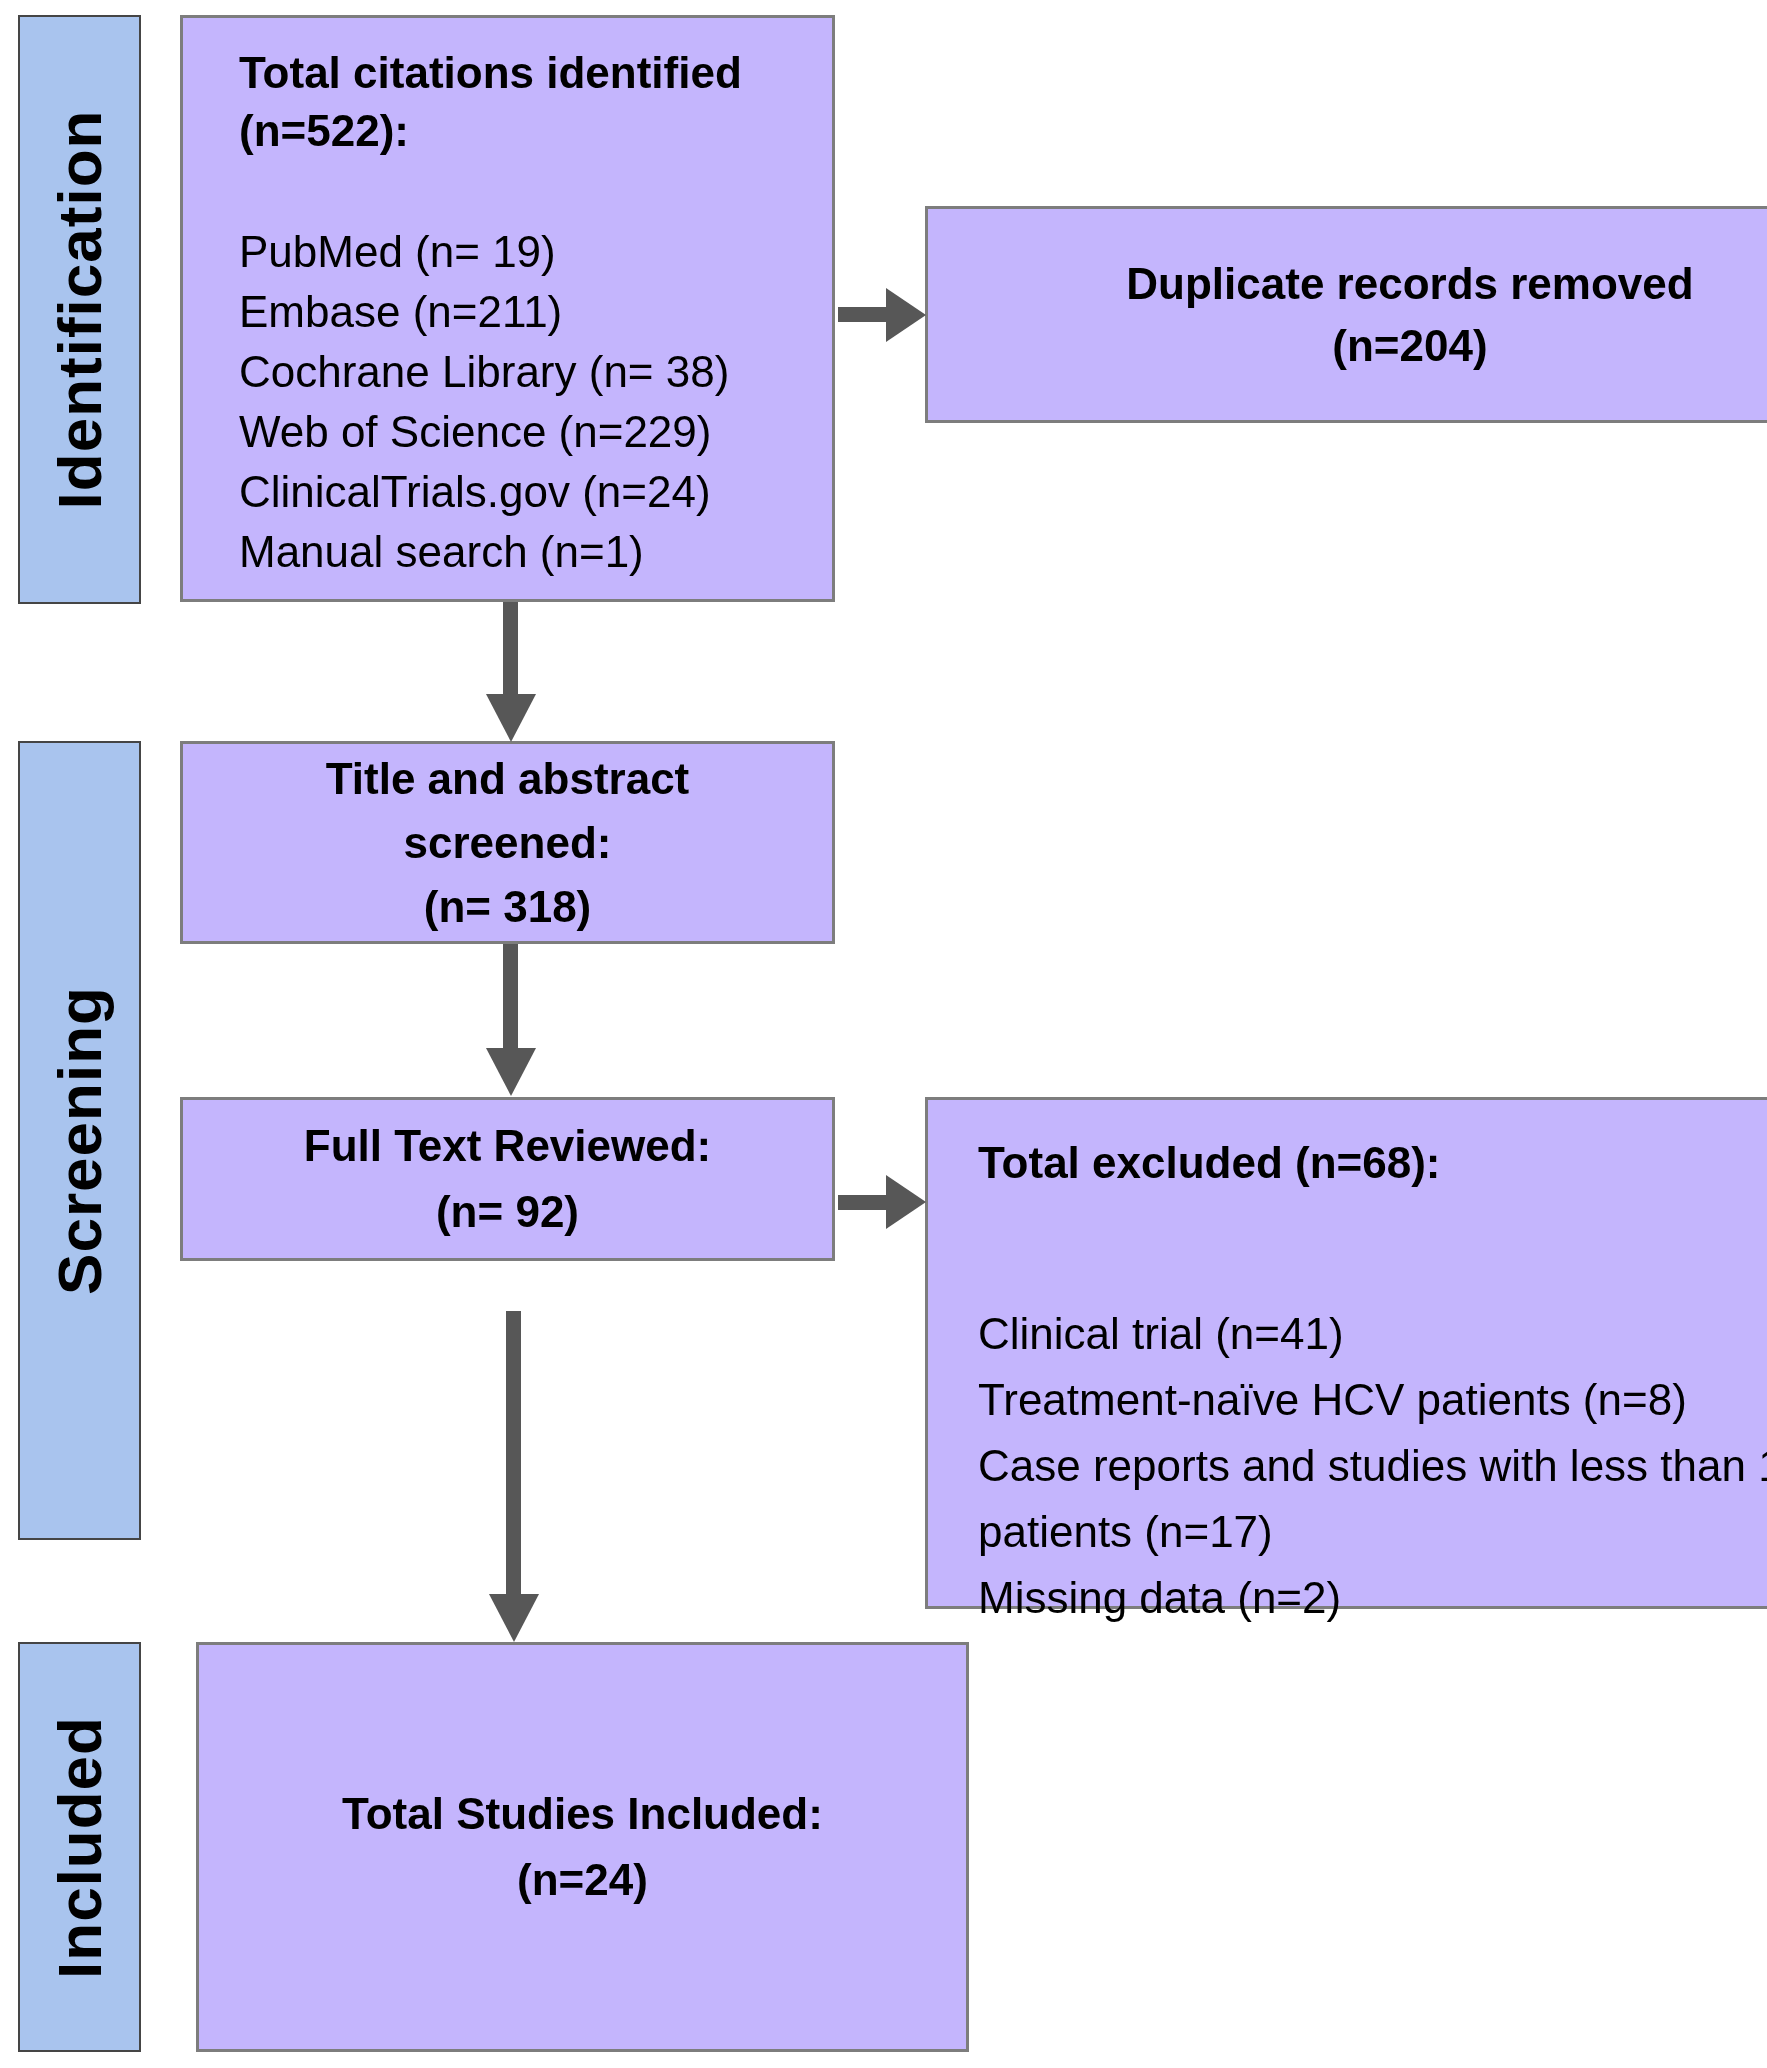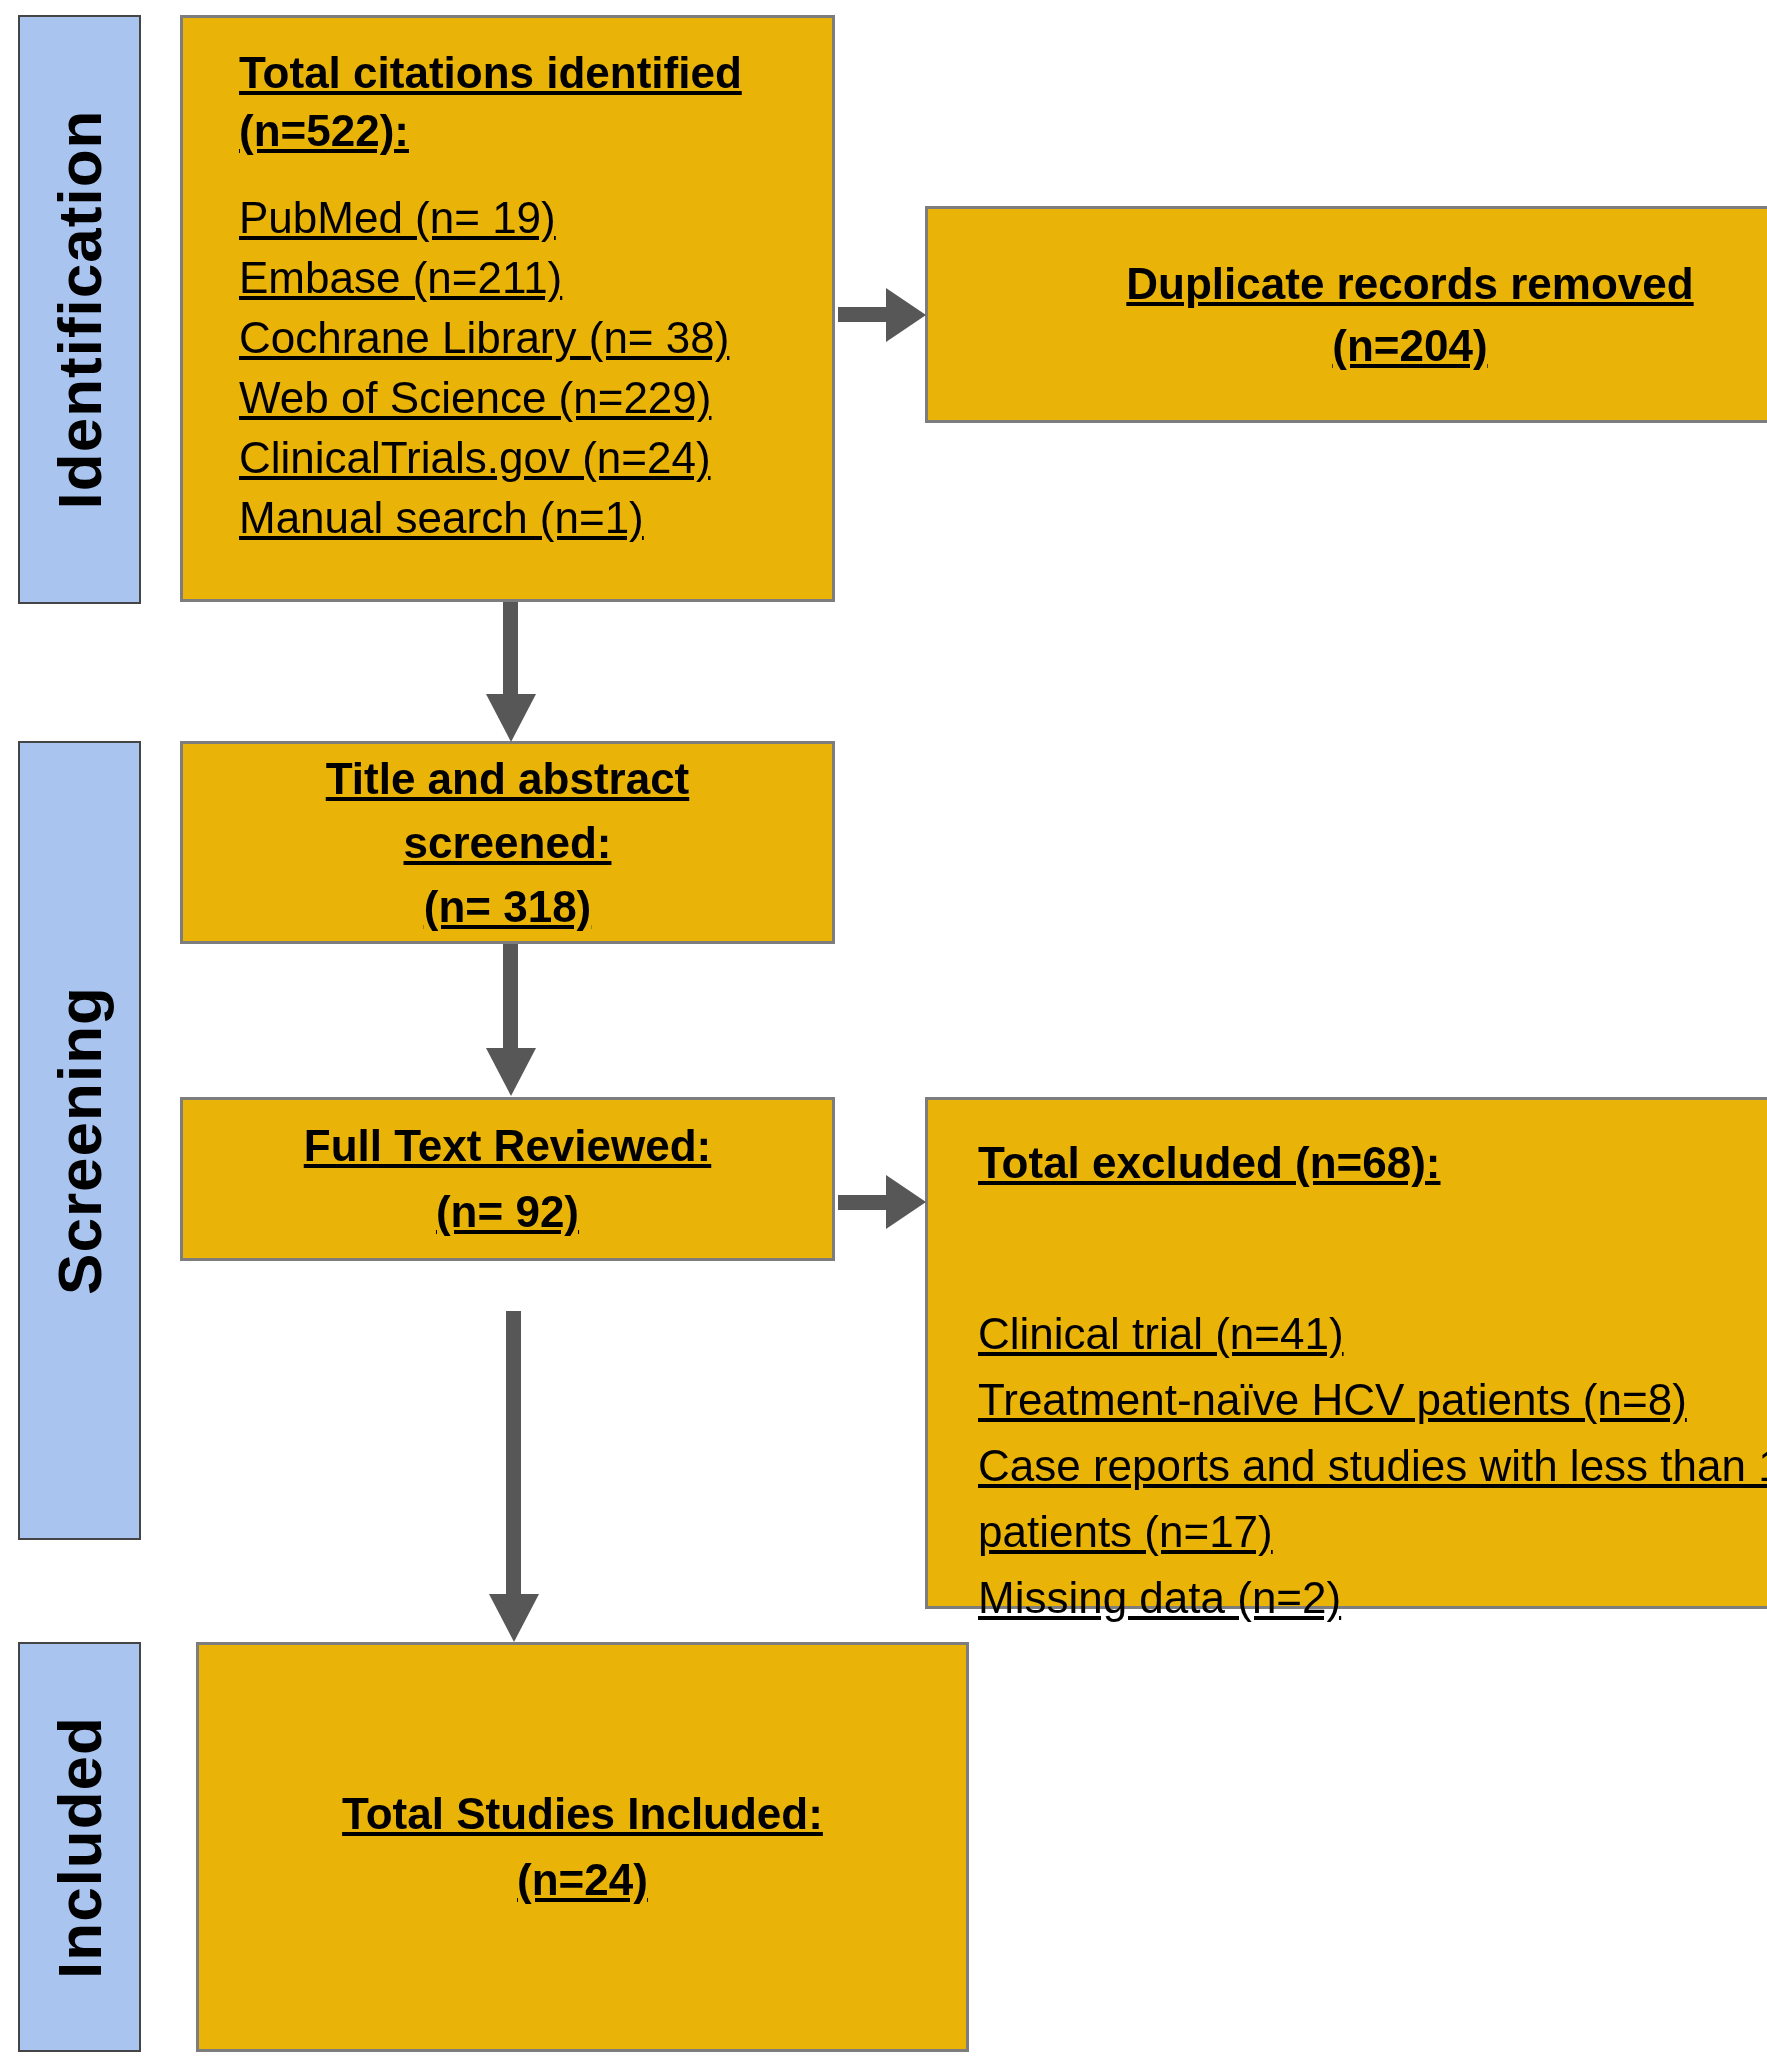--- a/index.html
+++ b/index.html
@@ -11,29 +11,29 @@
   
   .bar{
     background:#a9c4ee;border:2px solid #454545;
     display:flex;align-items:center;justify-content:center;
   }
   .bar-label{
     transform:rotate(-90deg);white-space:nowrap;
     font-weight:bold;font-size:62px;color:#000;letter-spacing:1px;
   }
   
-  .wbox{background:#eab308;border:3px solid #7d7d7d;text-decoration:underline;}
+  .wbox{background:#c4b5fd;border:3px solid #7d7d7d;}
   .center-box{
     display:flex;flex-direction:column;align-items:center;justify-content:center;
     text-align:center;font-weight:bold;font-size:44px;
   }
   .lh62{line-height:62px}.lh64{line-height:64px}.lh66{line-height:66px}
   .b1pad{padding:26px 28px 0 56px;font-size:44px;}
   .heading-line{font-weight:bold;line-height:58px;}
-  .src-list{margin-top:28px;line-height:60px;font-weight:normal;}
+  .src-list{margin-top:62px;line-height:60px;font-weight:normal;}
   .excl-pad{padding:34px 36px 0 50px;font-size:44px;}
   .reasons{margin-top:109px;line-height:66px;font-weight:normal;}
   
   .shaft{background:#575757;}
   .head-right{
     width:0;height:0;
     border-top:27px solid transparent;border-bottom:27px solid transparent;
     border-left:40px solid #575757;
   }
   .head-down{

